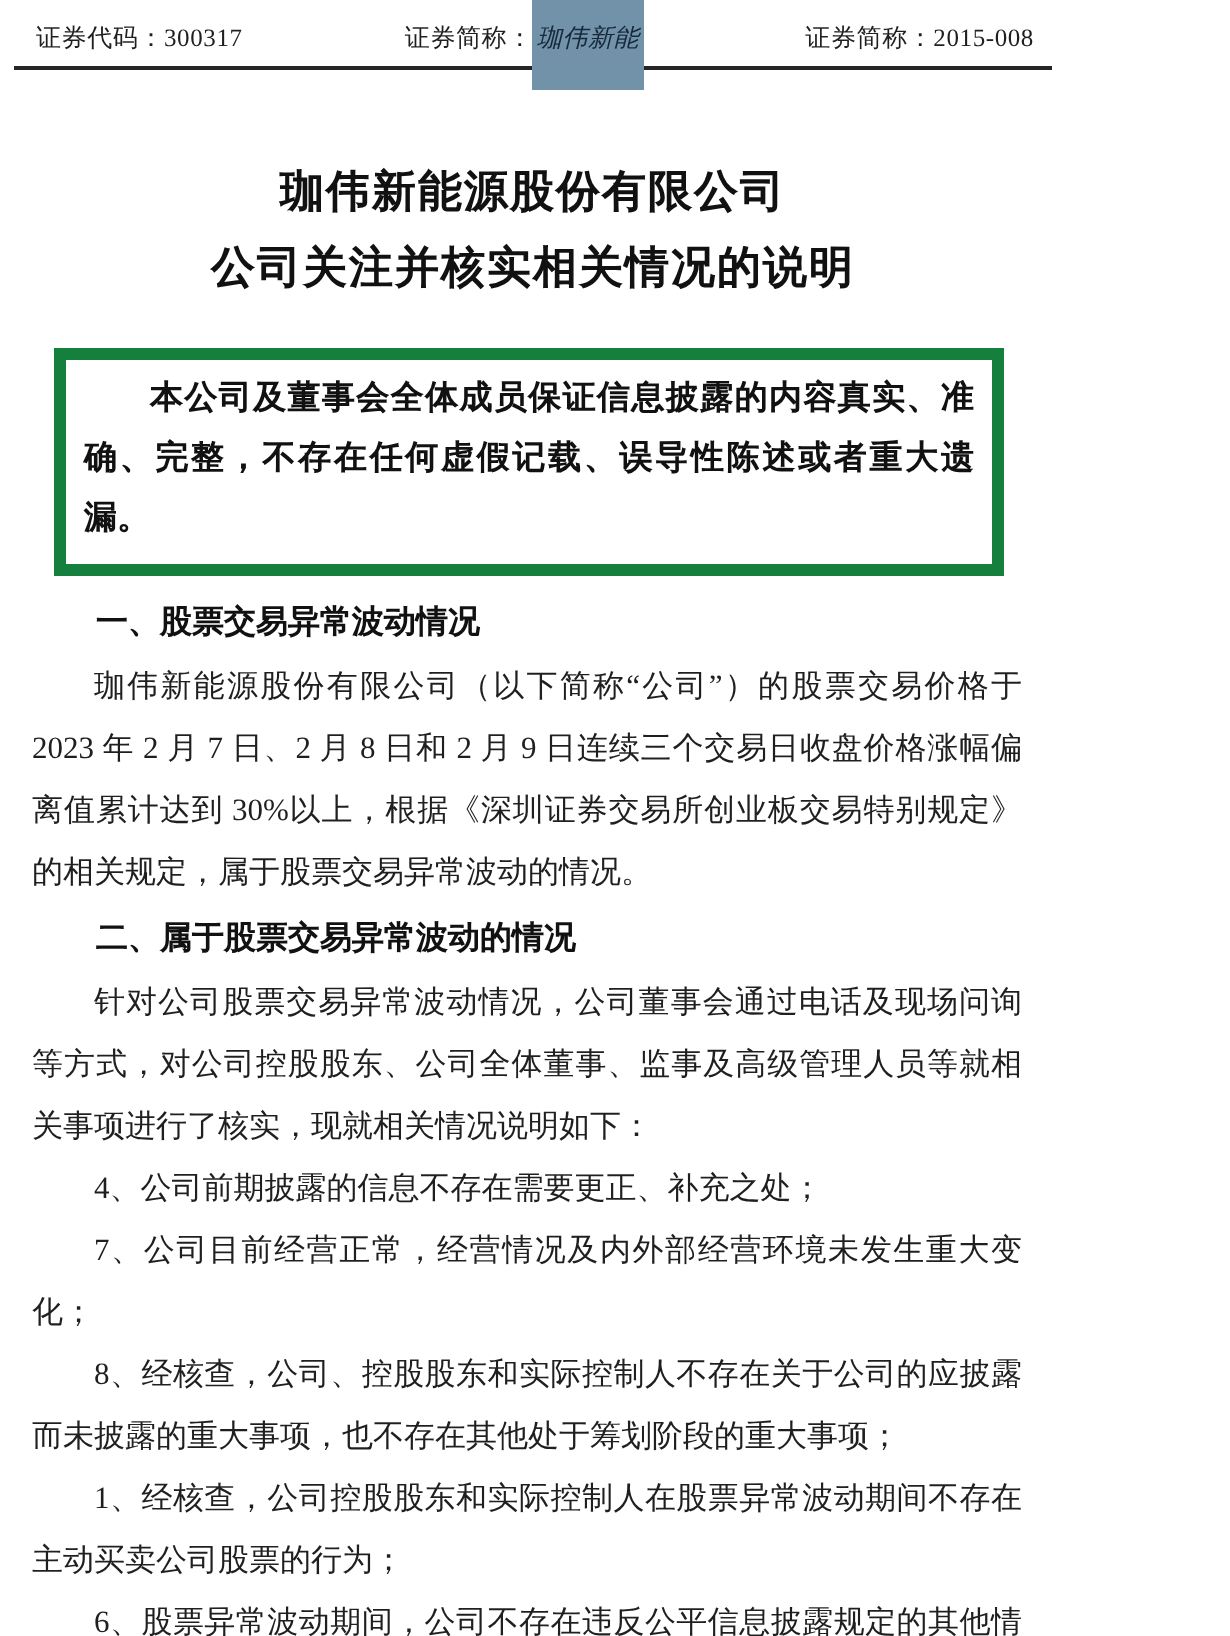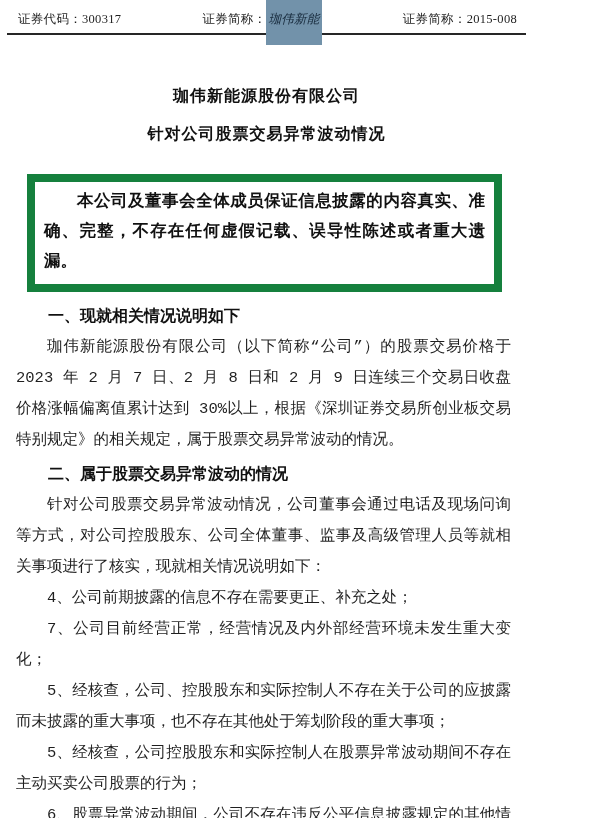--- a/index.html
+++ b/index.html
@@ -36,31 +36,31 @@
   .header-rule {
     border: none;
     border-top: 2px solid #262626;
     margin: 5px 7px 0 7px;
   }
 
   
   .doc-title {
     margin: 42px 0 0 0;
     text-align: center;
-    font-size: 16px;
+    font-size: 22px;
     font-weight: bold;
     line-height: 38px;
     letter-spacing: 1px;
     color: #111;
   }
 
   
   .disclaimer-box {
     margin: 21px 31px 0 27px;
-    border: 8px solid #15803d;
+    border: 6px solid #15803d;
     padding: 4px 9px 8px 9px;
   }
   .disclaimer-box p {
     margin: 0;
     font-size: 16.5px;
     font-weight: bold;
     line-height: 30px;
     text-indent: 2em;
     text-align: justify;
     color: #111;
@@ -79,21 +79,20 @@
     font-weight: bold;
     line-height: 32px;
     text-indent: 2em;
     text-align: left;
     font-family: "Liberation Sans", "DejaVu Sans", sans-serif;
     color: #111;
   }
   .content p {
     margin: 0;
     text-indent: 2em;
-    font-family: Liberation Mono, monospace;
   }
 </style>
 </head>
 <body>
 
 <div class="page">
 
   <header class="doc-header">
     <div class="header-item">
       <span>证券代码：</span><span>300317</span>
@@ -103,34 +102,34 @@
     </div>
     <div class="header-item">
       <span>证券简称：</span><span>2015-008</span>
     </div>
   </header>
 
   <hr class="header-rule">
 
   <h1 class="doc-title">
     <div>珈伟新能源股份有限公司</div>
-    <div>针对公司股票交易异常波动情况</div>
+    <div>公司关注并核实相关情况的说明</div>
   </h1>
 
   <div class="disclaimer-box">
     <p>本公司及董事会全体成员保证信息披露的内容真实、准确、完整，不存在任何虚假记载、误导性陈述或者重大遗漏。</p>
   </div>
 
   <main class="content">
 
-    <h2>一、现就相关情况说明如下</h2>
+    <h2>一、股票交易异常波动情况</h2>
     <p>珈伟新能源股份有限公司（以下简称“公司”）的股票交易价格于 2023 年 2 月 7 日、2 月 8 日和 2 月 9 日连续三个交易日收盘价格涨幅偏离值累计达到 30%以上，根据《深圳证券交易所创业板交易特别规定》的相关规定，属于股票交易异常波动的情况。</p>
 
     <h2>二、属于股票交易异常波动的情况</h2>
     <p>针对公司股票交易异常波动情况，公司董事会通过电话及现场问询等方式，对公司控股股东、公司全体董事、监事及高级管理人员等就相关事项进行了核实，现就相关情况说明如下：</p>
     <p>4、公司前期披露的信息不存在需要更正、补充之处；</p>
     <p>7、公司目前经营正常，经营情况及内外部经营环境未发生重大变化；</p>
-    <p>5、经核查，公司、控股股东和实际控制人不存在关于公司的应披露而未披露的重大事项，也不存在其他处于筹划阶段的重大事项；</p>
-    <p>5、经核查，公司控股股东和实际控制人在股票异常波动期间不存在主动买卖公司股票的行为；</p>
+    <p>8、经核查，公司、控股股东和实际控制人不存在关于公司的应披露而未披露的重大事项，也不存在其他处于筹划阶段的重大事项；</p>
+    <p>1、经核查，公司控股股东和实际控制人在股票异常波动期间不存在主动买卖公司股票的行为；</p>
     <p>6、股票异常波动期间，公司不存在违反公平信息披露规定的其他情形。</p>
 
   </main>
 </div>
 
 </body></html>

